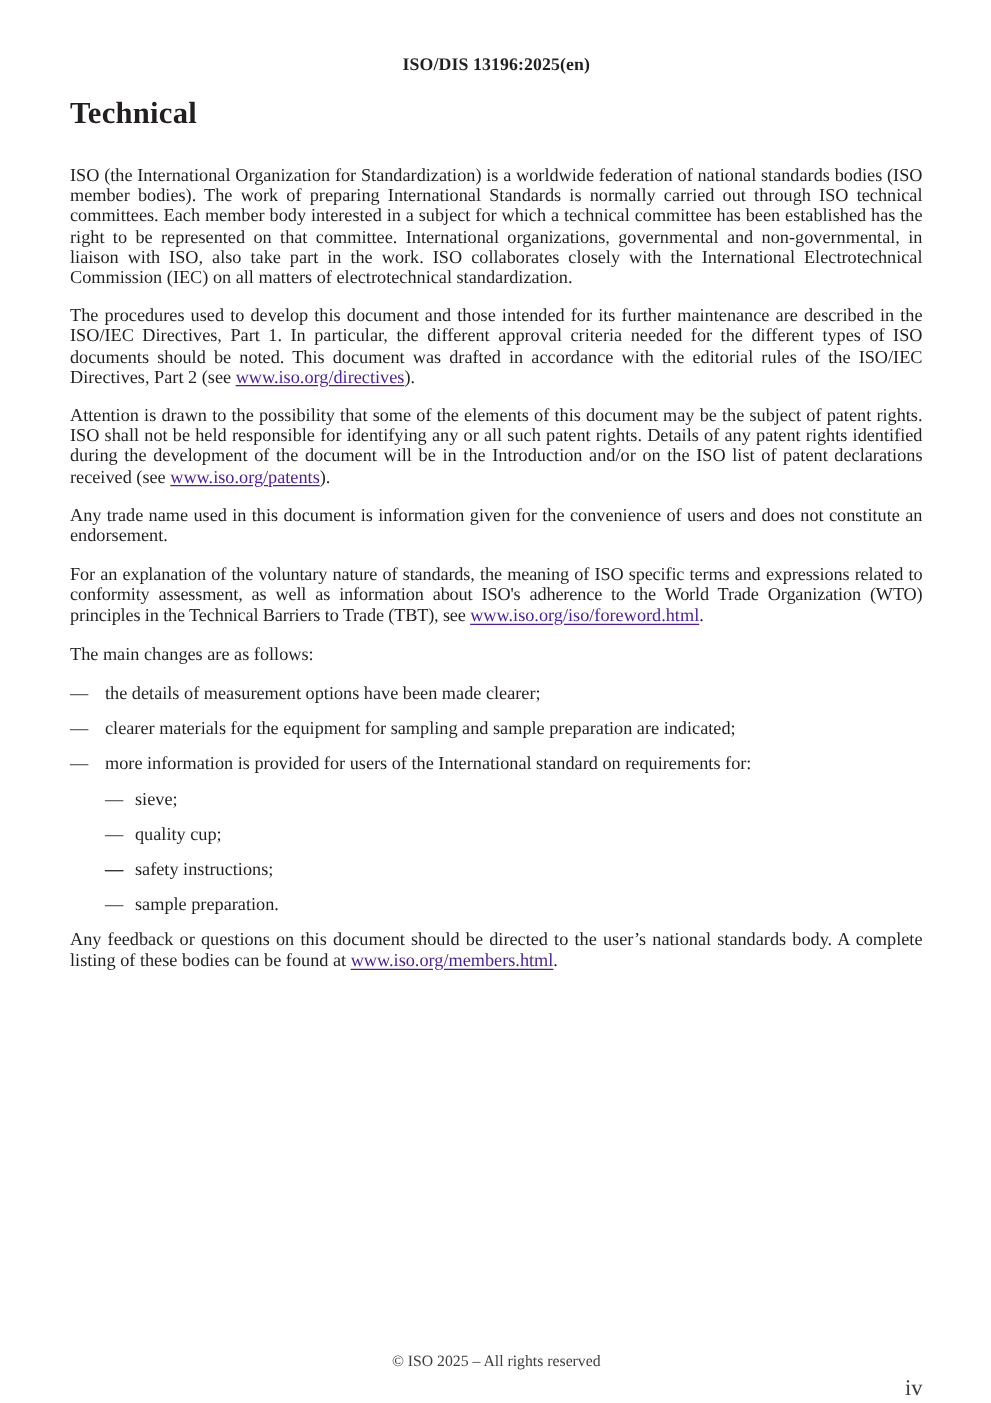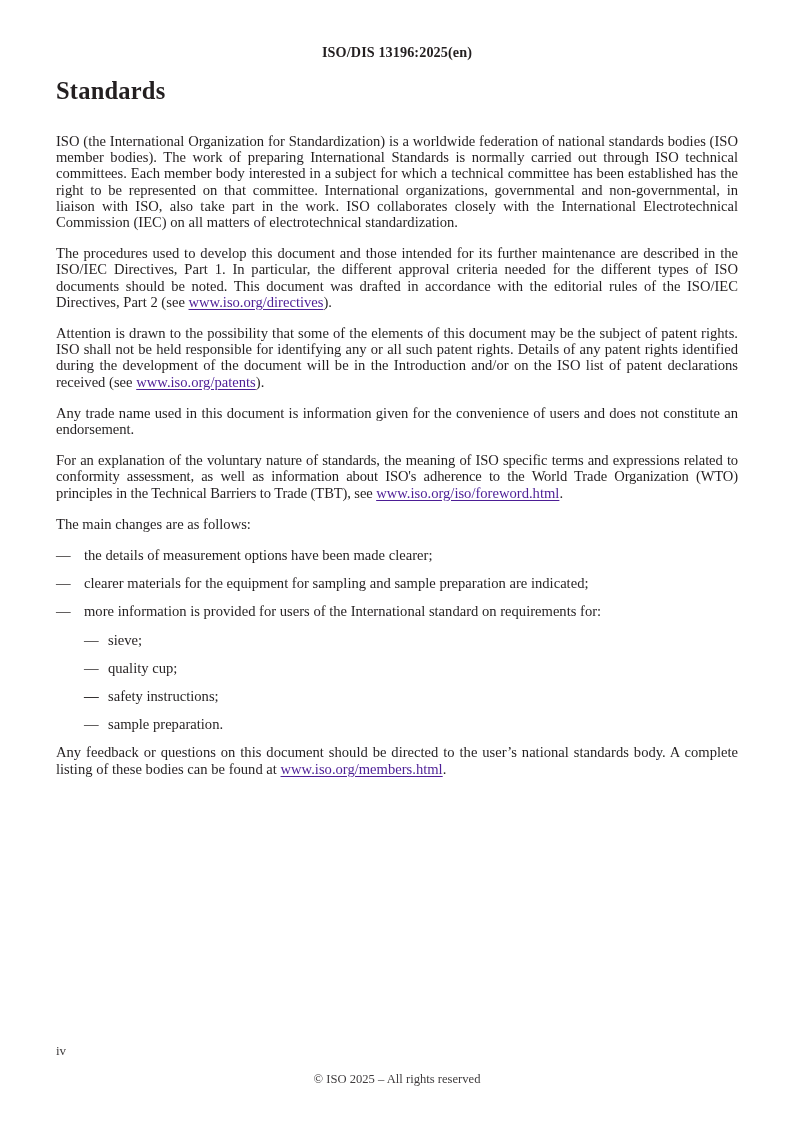--- a/index.html
+++ b/index.html
@@ -11,21 +11,21 @@
     width: 793px;
     height: 1122px;
     position: relative;
     font-family: "Liberation Serif", "DejaVu Serif", serif;
     color: #231f20;
     overflow: hidden;
   }
   .page {
     position: absolute;
     inset: 0;
-    padding: 6px;
+    padding: 16px;
   }
   .runhead {
     position: absolute;
     top: 44px;
     left: 56px;
     width: 682px;
     text-align: center;
     font-weight: bold;
     font-size: 14.2px;
     letter-spacing: 0.1px;
@@ -113,38 +113,38 @@
     position: absolute;
     top: 1066px;
     left: 0;
     width: 682px;
     text-align: center;
     font-size: 12.6px;
     color: #3f3c3d;
   }
   .footer .pagenum {
     position: absolute;
-    top: 1037px;
-    left: 0;
-    width: 682px;
-    text-align: left;
-    font-size: 13px;
+    top: 1084px;
+    left: 0;
+    width: 682px;
+    text-align: right;
+    font-size: 18px;
     color: #3f3c3d;
   }
 </style>
 </head>
 <body>
 
 <div class="page">
 
   <div class="runhead">ISO/DIS 13196:2025(en)</div>
 
   <div class="content">
 
-    <h1 class="title">Standards</h1>
+    <h1 class="title">Technical</h1>
 
     <p class="para">ISO (the International Organization for Standardization) is a worldwide federation of national standards bodies (ISO member bodies). The work of preparing International Standards is normally carried out through ISO technical committees. Each member body interested in a subject for which a technical committee has been established has the right to be represented on that committee. International organizations, governmental and non-governmental, in liaison with ISO, also take part in the work. ISO collaborates closely with the International Electrotechnical Commission (IEC) on all matters of electrotechnical standardization.</p>
 
     <p class="para"><span>The procedures used to develop this document and those intended for its further maintenance are described in the ISO/IEC Directives, Part 1. In particular, the different approval criteria needed for the different types of ISO documents should be noted. This document was drafted in accordance with the editorial rules of the ISO/IEC Directives, Part 2 (see </span><a class="link" href="#">www.iso.org/directives</a><span>).</span></p>
 
     <p class="para"><span>Attention is drawn to the possibility that some of the elements of this document may be the subject of patent rights. ISO shall not be held responsible for identifying any or all such patent rights. Details of any patent rights identified during the development of the document will be in the Introduction and/or on the ISO list of patent declarations received (see </span><a class="link" href="#">www.iso.org/patents</a><span>).</span></p>
 
     <p class="para">Any trade name used in this document is information given for the convenience of users and does not constitute an endorsement.</p>
 
     <p class="para"><span class="lastline-squeeze">For an explanation of the voluntary nature of standards, the meaning of ISO specific terms and expressions related to conformity assessment, as well as information about ISO's adherence to the World Trade Organization (WTO) principles in the Technical Barriers to Trade (TBT), see </span><a class="link" href="#">www.iso.org/iso/foreword.html</a><span>.</span></p>

